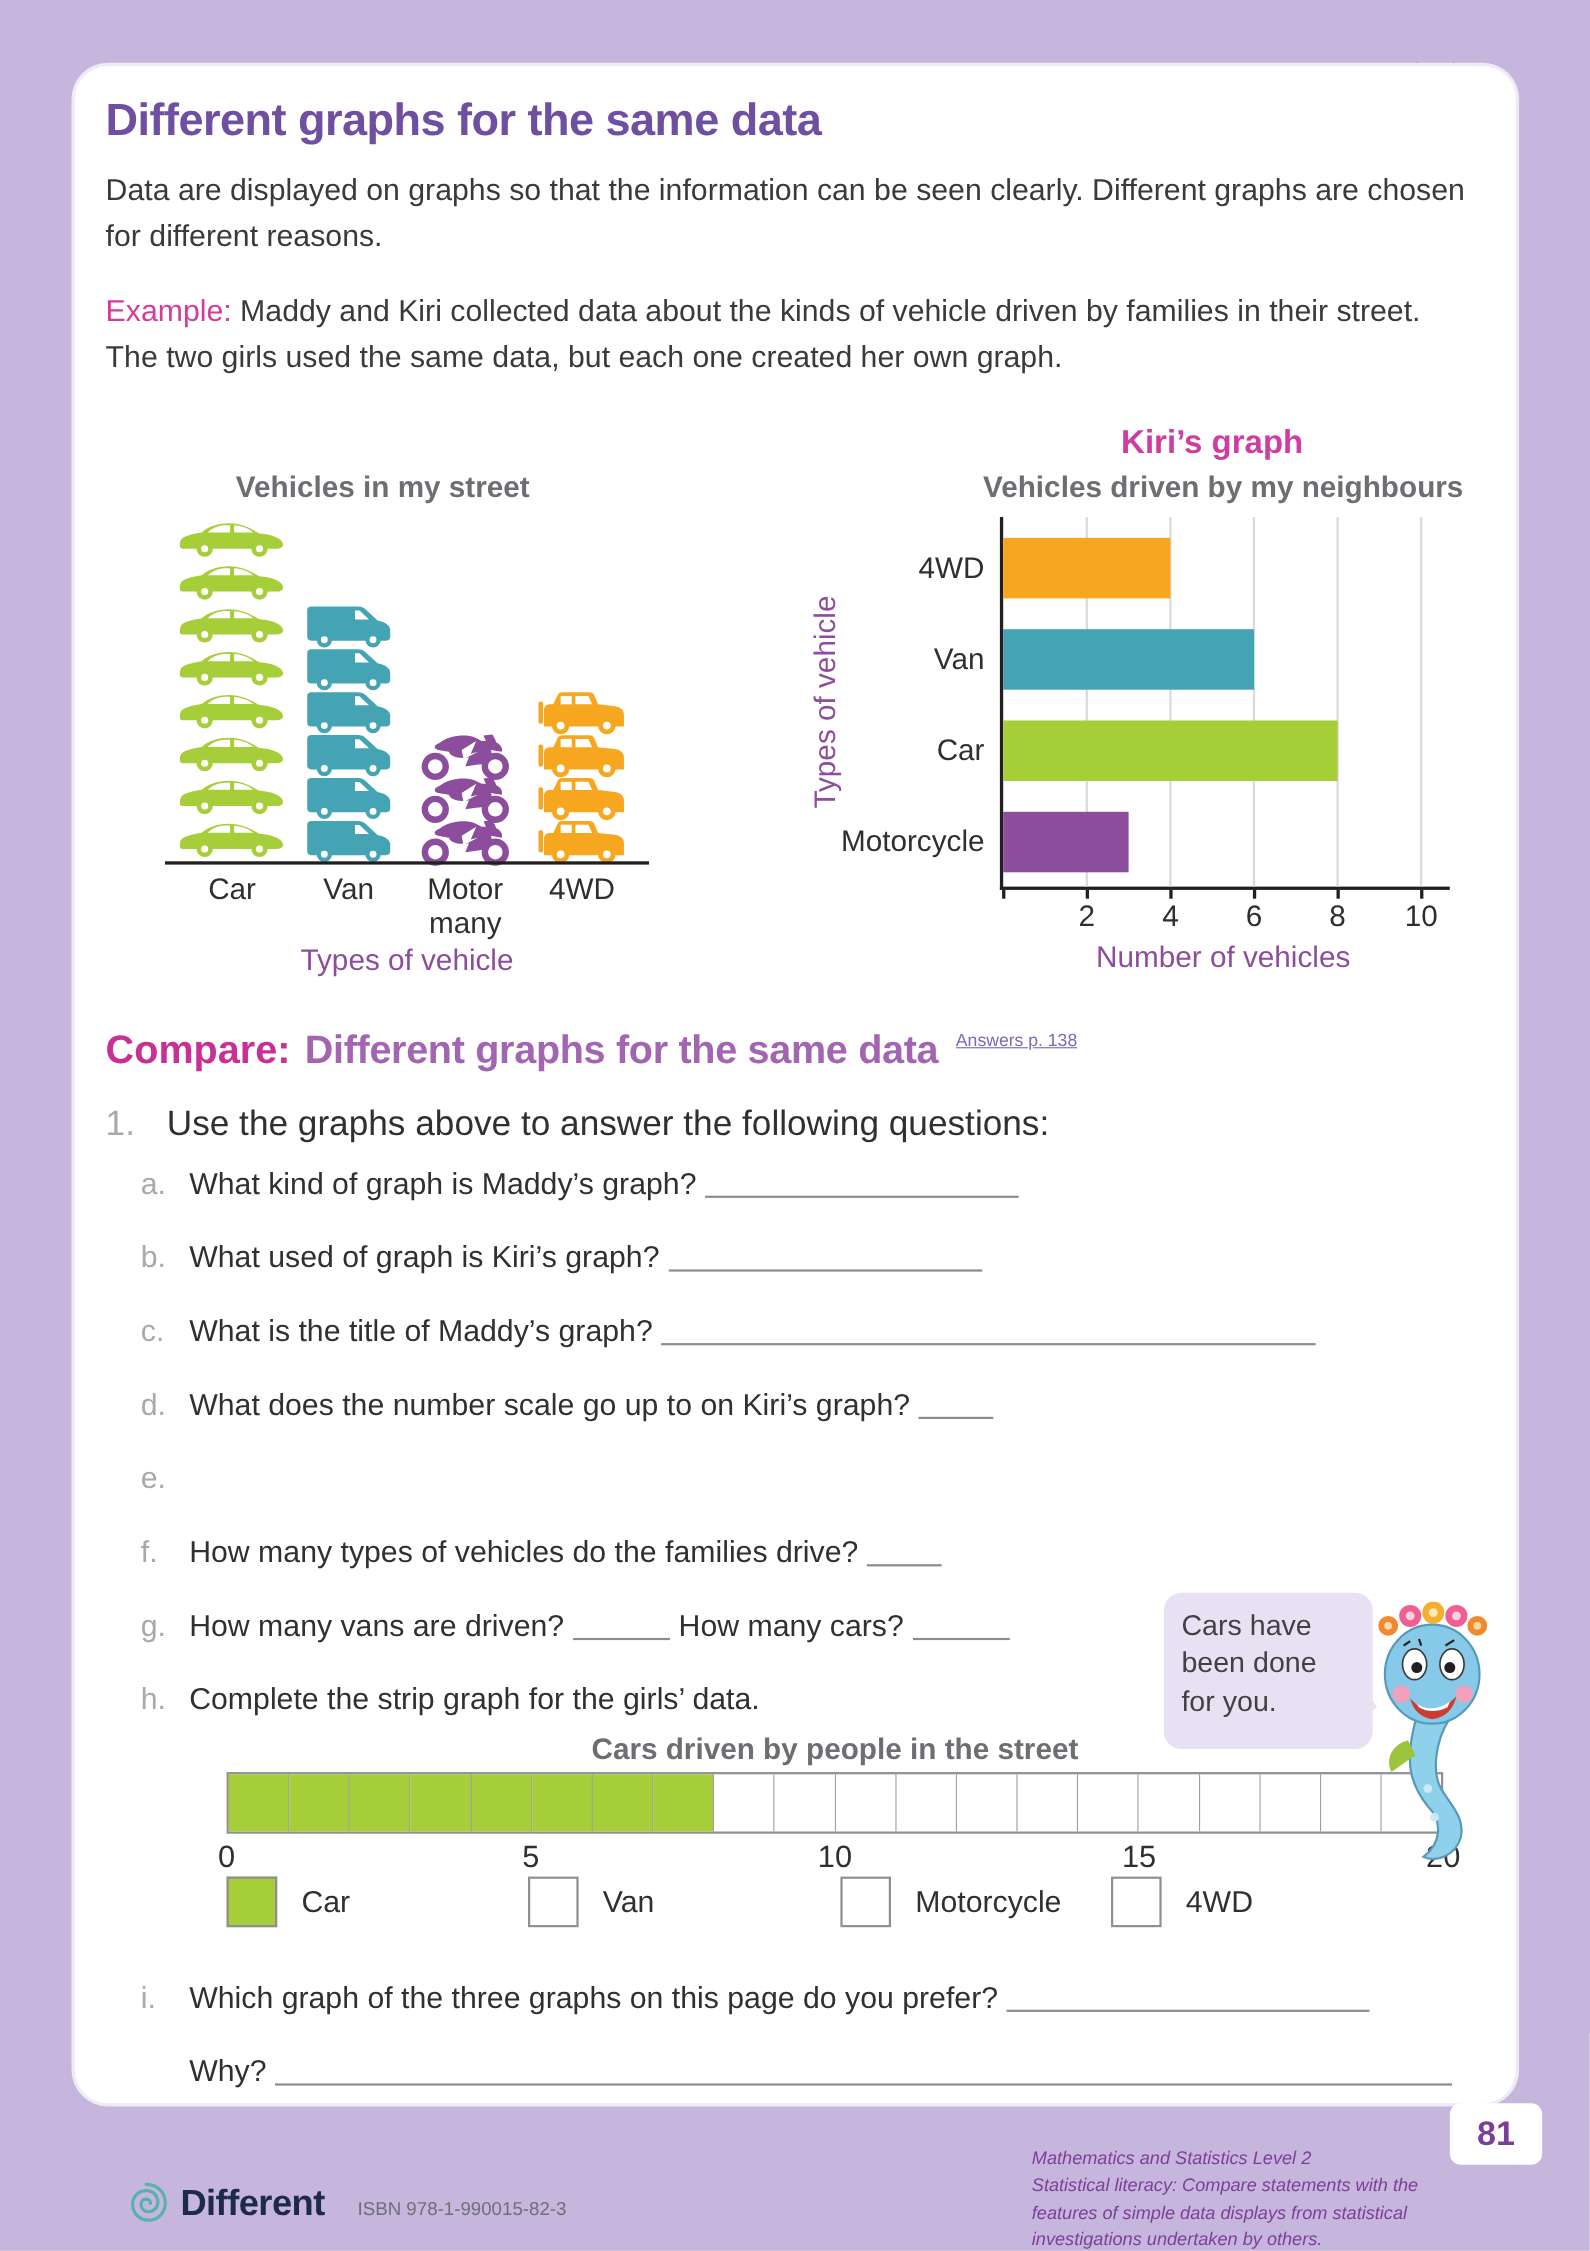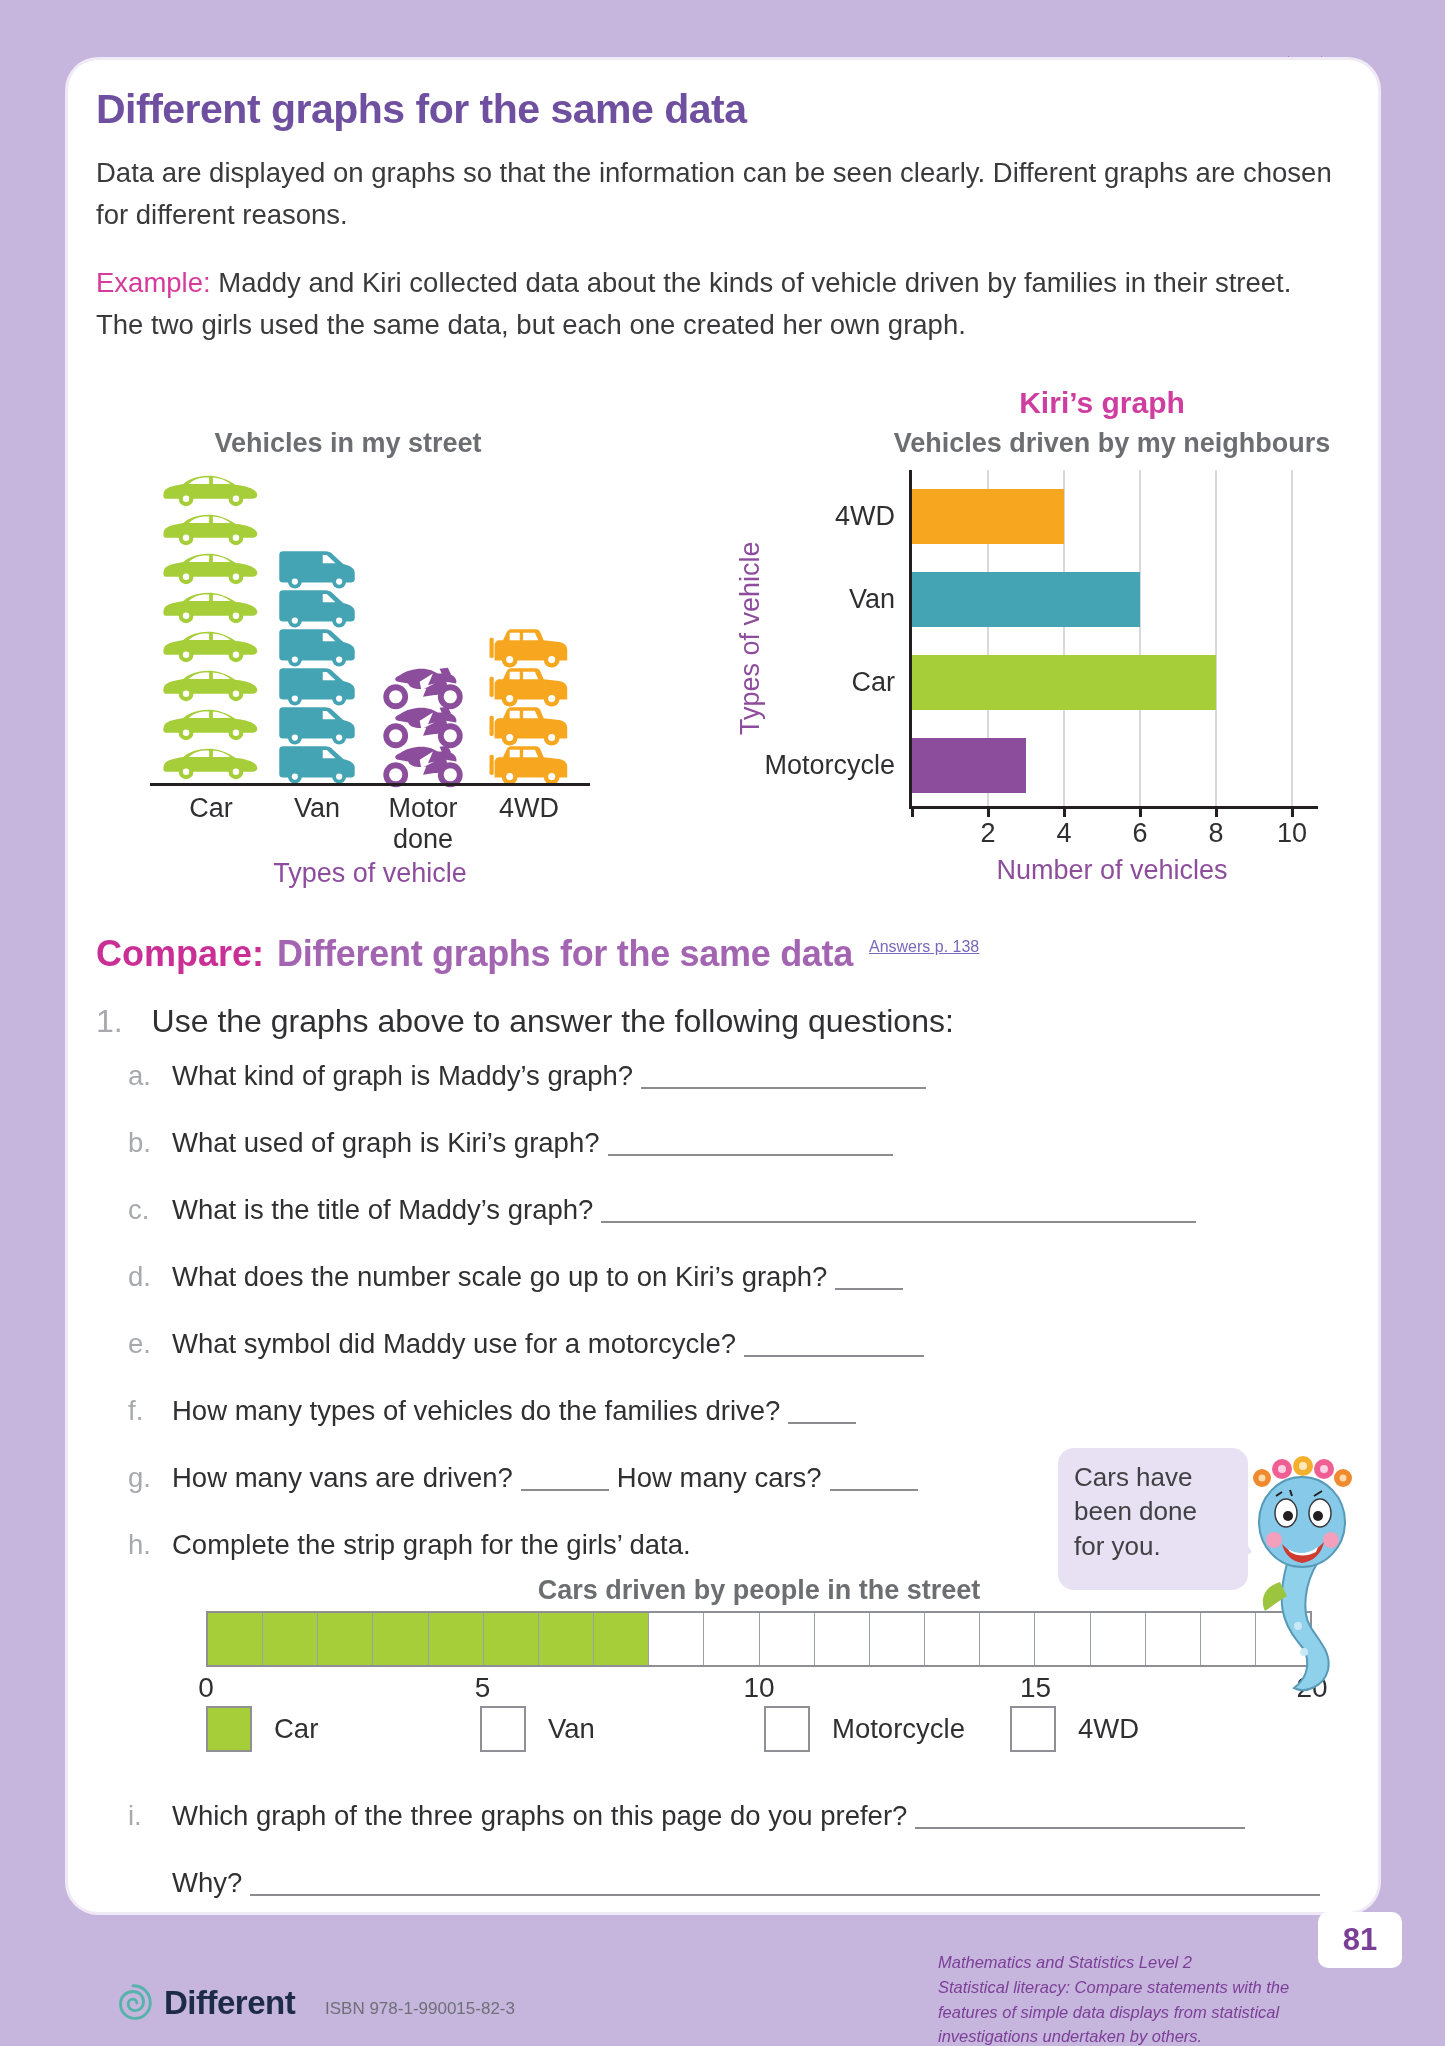--- a/index.html
+++ b/index.html
@@ -256,21 +256,21 @@
   <div class="pg-axis"></div>
   <div class="pg-labels" id="pg-labels">
       <div class="pg-label">
         <div>Car</div>
       </div>
       <div class="pg-label">
         <div>Van</div>
       </div>
       <div class="pg-label">
         <div>Motor</div>
-        <div>done</div>
+        <div>many</div>
       </div>
       <div class="pg-label">
         <div>4WD</div>
       </div>
     </div>
   <div class="axis-label" style="left:160px; top:858px; width:420px;">Types of vehicle</div>
 
   <div class="chart-title" style="left:902px; top:386px; width:400px;">Kiri’s graph</div>
   <div class="chart-sub" style="left:832px; top:428px; width:560px;">Vehicles driven by my neighbours</div>
   <div class="vlabel">Types of vehicle</div>
@@ -327,21 +327,20 @@
       <div class="qrow">
         <div class="qletter">c.</div>
         <div class="qbody"><span>What is the title of Maddy’s graph?</span><span class="blank" style="width: 595px;"></span></div>
       </div>
       <div class="qrow">
         <div class="qletter">d.</div>
         <div class="qbody"><span>What does the number scale go up to on Kiri’s graph?</span><span class="blank" style="width: 68px;"></span></div>
       </div>
       <div class="qrow">
         <div class="qletter">e.</div>
-        <div class="qbody"><span>What symbol did Maddy use for a motorcycle?</span><span class="blank" style="width: 180px;"></span></div>
       </div>
       <div class="qrow">
         <div class="qletter">f.</div>
         <div class="qbody"><span>How many types of vehicles do the families drive?</span><span class="blank" style="width: 68px;"></span></div>
       </div>
       <div class="qrow">
         <div class="qletter">g.</div>
         <div class="qbody"><span>How many vans are driven?</span><span class="blank" style="width: 88px;"></span><span>How many cars?</span><span class="blank" style="width: 88px;"></span></div>
       </div>
       <div class="qrow">

